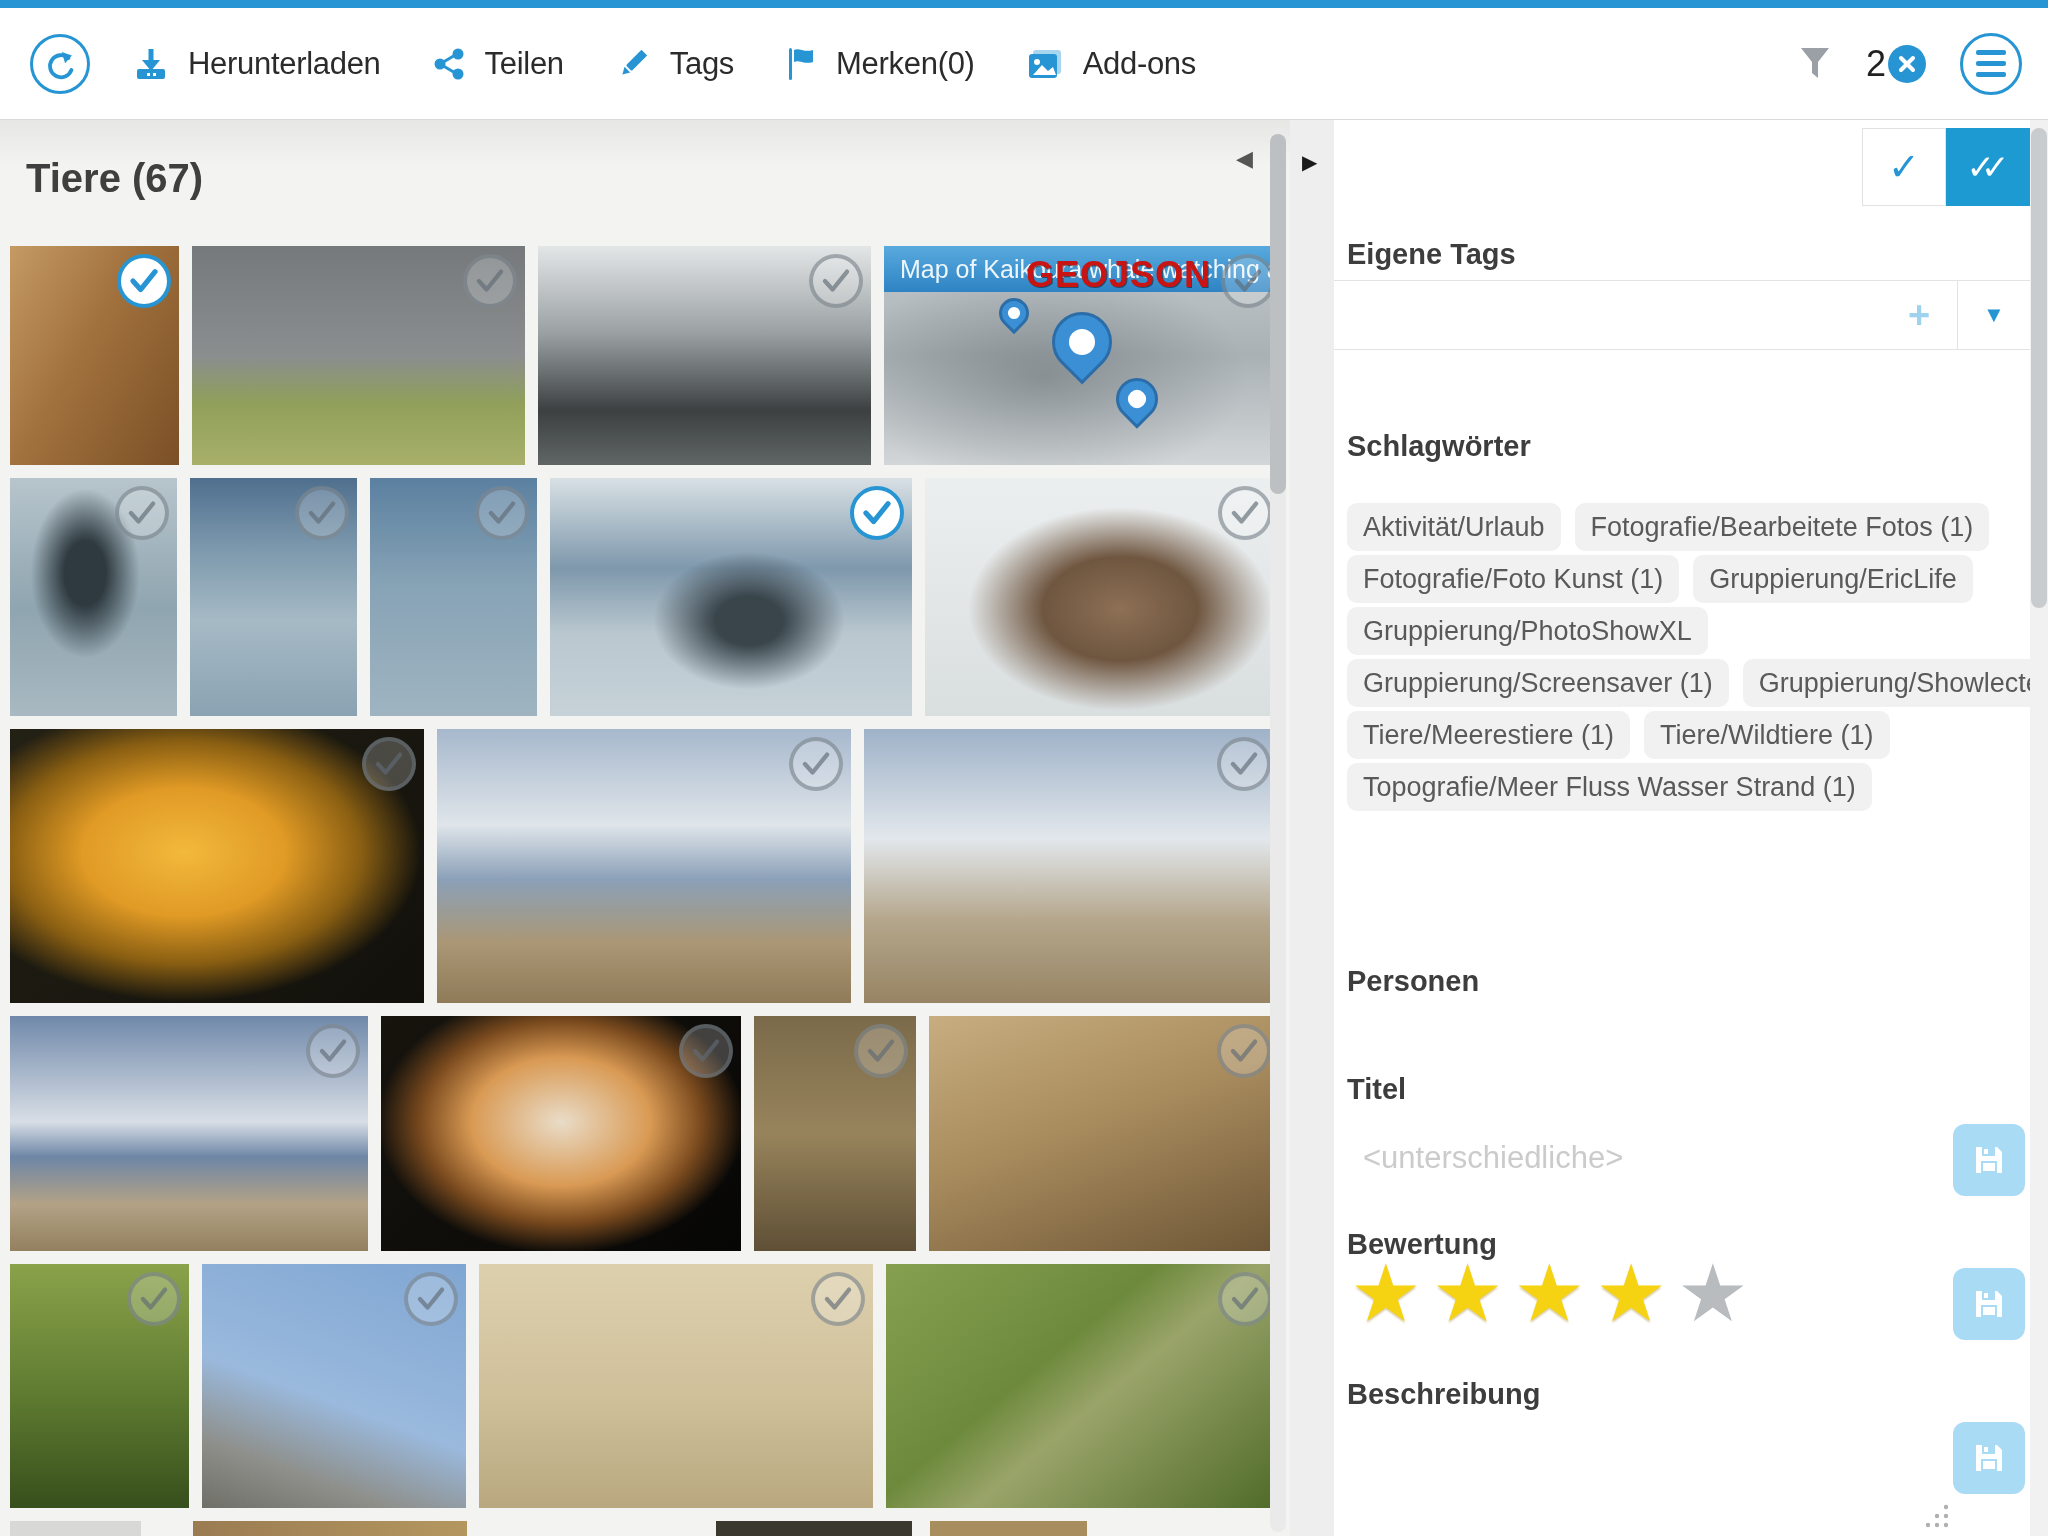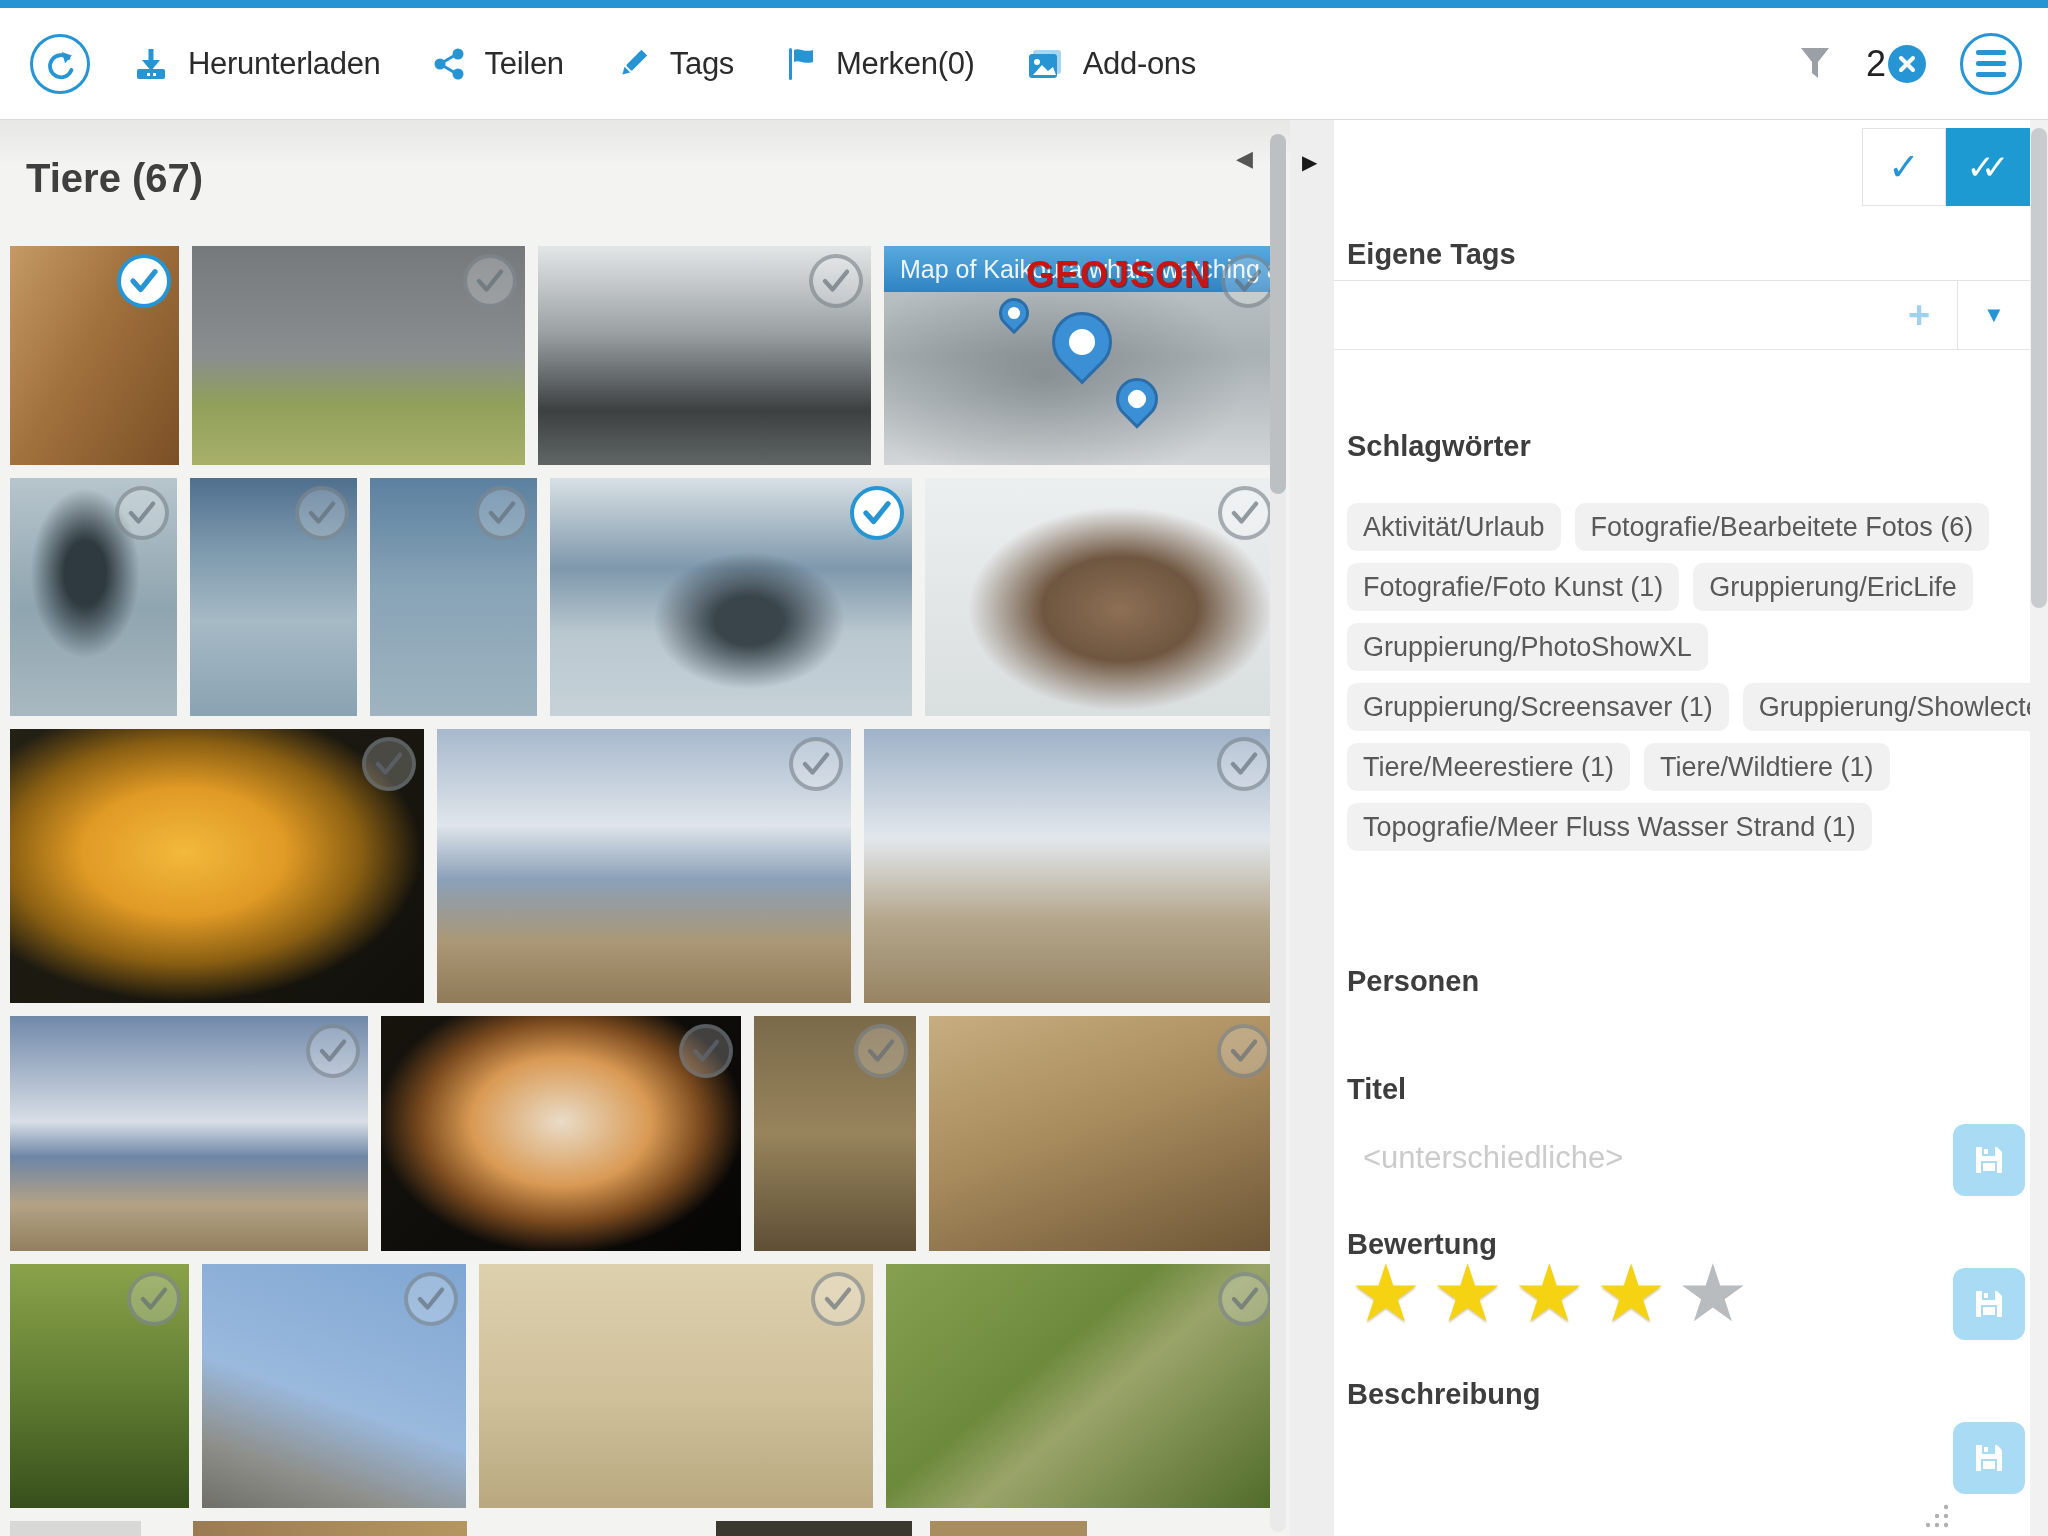--- a/index.html
+++ b/index.html
@@ -63,21 +63,21 @@
   .sel-btn.single{background:#fff;border:1px solid #e2e2e2;color:#2795d3;font-size:38px;}
   .sel-btn.all{background:#1e9ad3;color:#fff;font-size:34px;letter-spacing:-14px;padding-right:14px;}
   .p-label{position:absolute;left:13px;font-size:29px;font-weight:bold;color:#3d3d3d;}
   .tags-input-row{position:absolute;left:0;top:160px;width:696px;height:70px;box-sizing:border-box;
     border-top:1px solid #e3e3e3;border-bottom:1px solid #e3e3e3;display:flex;align-items:stretch;background:#fff;}
   .tags-input-row input{flex:1;border:none;outline:none;font-size:29px;padding:0 20px;color:#444;background:transparent;}
   .plus-zone{width:76px;display:flex;align-items:center;justify-content:center;color:#9fd2ee;
     font-size:38px;font-weight:bold;cursor:pointer;}
   .dd-zone{width:72px;border-left:1px solid #e3e3e3;display:flex;align-items:center;justify-content:center;
     color:#2795d3;font-size:22px;cursor:pointer;}
-  #keyword-rows{position:absolute;left:13px;top:383px;display:flex;flex-direction:column;gap:12px;width:700px;}
+  #keyword-rows{position:absolute;left:13px;top:383px;display:flex;flex-direction:column;gap:4px;width:700px;}
   .chip-row{display:flex;gap:14px;}
   .chip{flex:none;height:48px;line-height:48px;background:#f1f1f1;border-radius:10px;
     padding:0 16px;font-size:27px;color:#595959;white-space:nowrap;cursor:pointer;}
   .titel-input{position:absolute;left:13px;top:1010px;width:560px;height:56px;border:none;outline:none;
     font-size:31px;color:#0f766e;background:transparent;padding:0 16px;}
   .titel-input::placeholder{color:#cbcbcb;}
   #rating-stars{position:absolute;left:16px;top:1134px;display:flex;gap:10px;}
   .star{font-size:80px;line-height:1;color:#b9bcbe;cursor:pointer;font-family:"DejaVu Sans",sans-serif;}
   .star.on{color:#f5d312;text-shadow:0 2px 2px rgba(150,110,0,0.35);}
   .save-btn{position:absolute;left:619px;width:72px;height:72px;border-radius:12px;background:#a9dbf4;
@@ -324,21 +324,21 @@
       </div>
       <div class="dd-zone">
         <span>▼</span>
       </div>
     </div>
 
     <div class="p-label" style="top:310px;">Schlagwörter</div>
     <div id="keyword-rows">
         <div class="chip-row">
           <span class="chip">Aktivität/Urlaub</span>
-          <span class="chip">Fotografie/Bearbeitete Fotos (6)</span>
+          <span class="chip">Fotografie/Bearbeitete Fotos (1)</span>
         </div>
         <div class="chip-row">
           <span class="chip">Fotografie/Foto Kunst (1)</span>
           <span class="chip">Gruppierung/EricLife</span>
         </div>
         <div class="chip-row">
           <span class="chip">Gruppierung/PhotoShowXL</span>
         </div>
         <div class="chip-row">
           <span class="chip">Gruppierung/Screensaver (1)</span>

